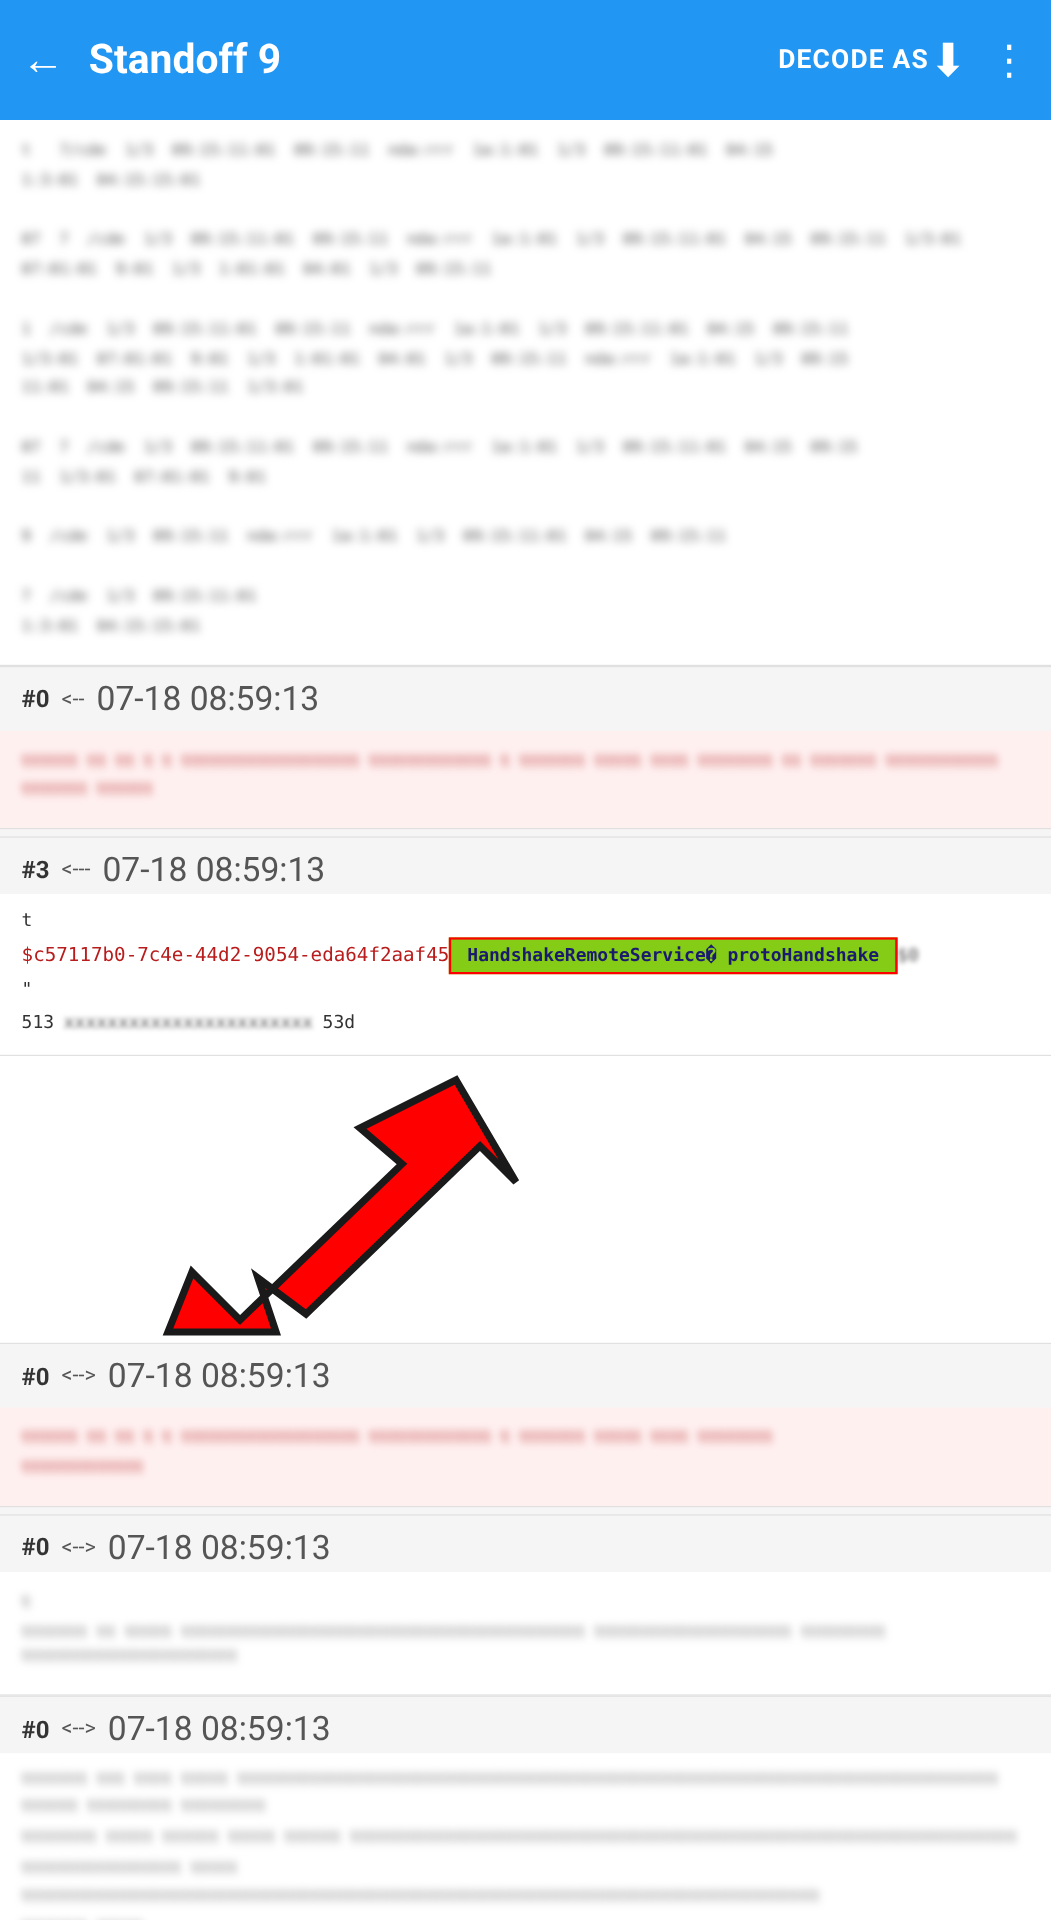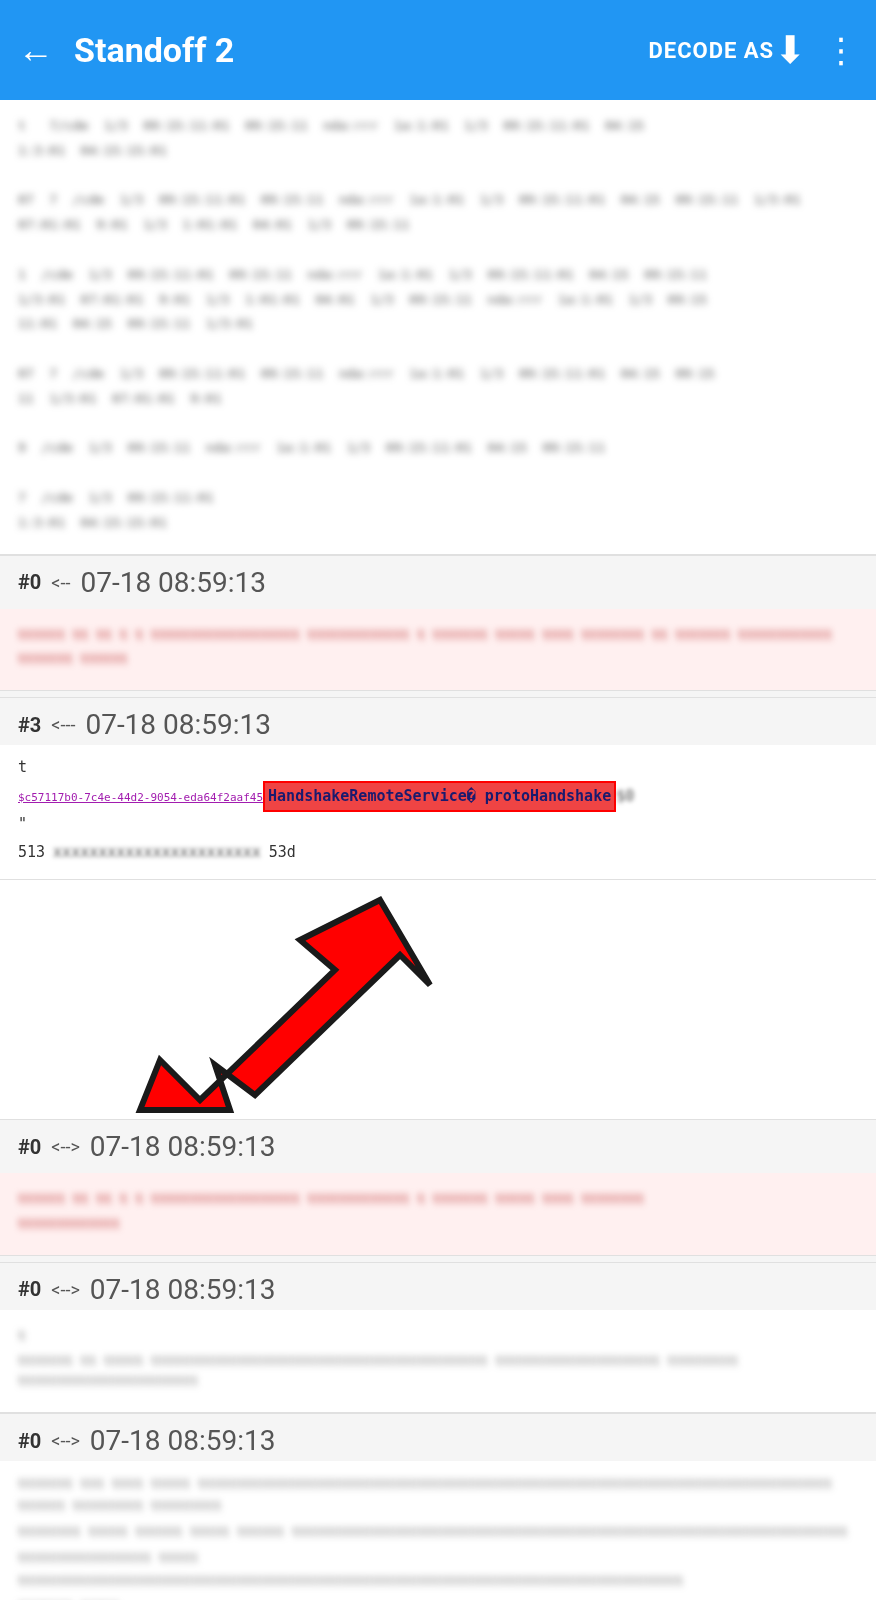--- a/index.html
+++ b/index.html
@@ -111,40 +111,39 @@
       font-family: monospace;
       font-size: 15px;
       color: #333;
       line-height: 1.7;
       white-space: nowrap;
       overflow: hidden;
     }
     .highlight-box {
       display: inline-block;
       border: 2.5px solid red;
-      padding: 1px 3px;
-      background: #ef4444;
+      padding: 1px 13px;
+      background: #84cc16;
       color: #1a1a6e;
       font-weight: bold;
       font-size: 15px;
       white-space: nowrap;
     }
     .entry3-row {
       display: flex;
       align-items: baseline;
       flex-wrap: nowrap;
       gap: 0;
       overflow: hidden;
     }
     .entry3-prefix {
       font-family: monospace;
-      font-size: 11px;
-      color: #a21caf;
+      font-size: 16px;
+      color: #b91c1c;
       white-space: nowrap;
-      text-decoration: underline;
     }
     .entry3-suffix {
       font-family: monospace;
       font-size: 15px;
       color: #555;
       filter: blur(2px);
       white-space: nowrap;
     }
     .entry3-bottom {
       display: flex;
@@ -177,21 +176,21 @@
       padding: 12px 18px;
       background: white;
       border-bottom: 1px solid #e0e0e0;
     }
   </style>
 </head>
 <body>
 
 <div class="header">
   <span class="header-back">←</span>
-  <span class="header-title">Standoff 2</span>
+  <span class="header-title">Standoff 9</span>
   <span class="header-decode">DECODE AS</span>
   <span class="header-download-icon">⬇</span>
   <span class="header-more-icon">⋮</span>
 </div>
 
 <div class="blurred-block">
   <div class="blurred-text">
     <p>t &nbsp; 7/cde &nbsp;1/3 &nbsp;09:15:11:01 &nbsp;09:15:11 &nbsp;nda:rrr &nbsp;1a:1:01 &nbsp;1/3 &nbsp;09:15:11:01 &nbsp;04:15</p>
     <p>1:3:01 &nbsp;04:15:15:01</p>
     <p>&nbsp;</p>

